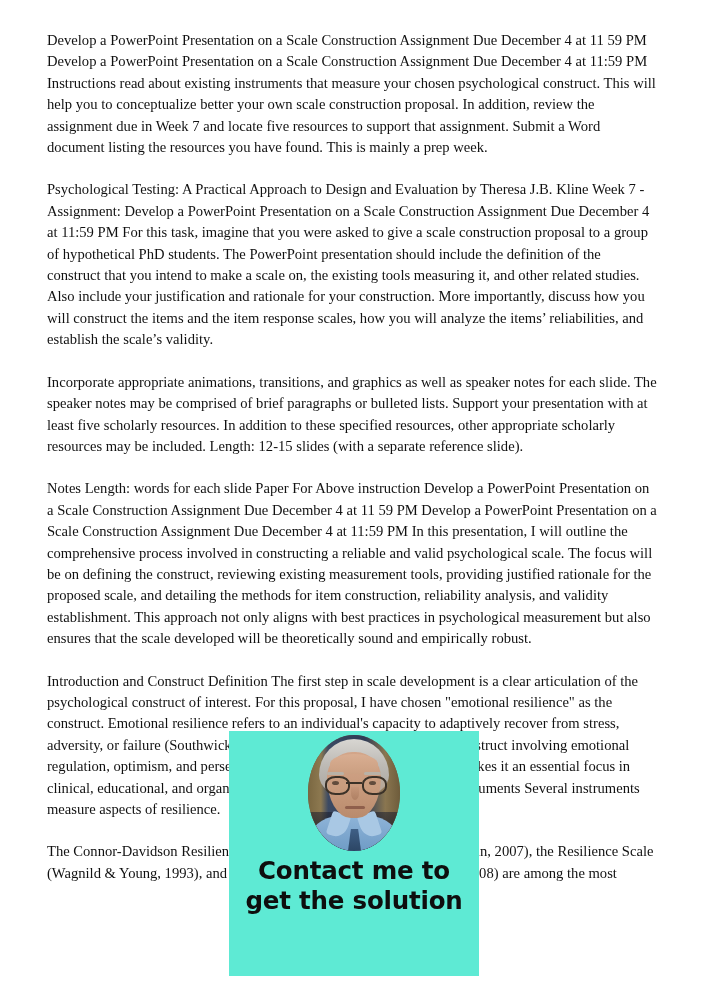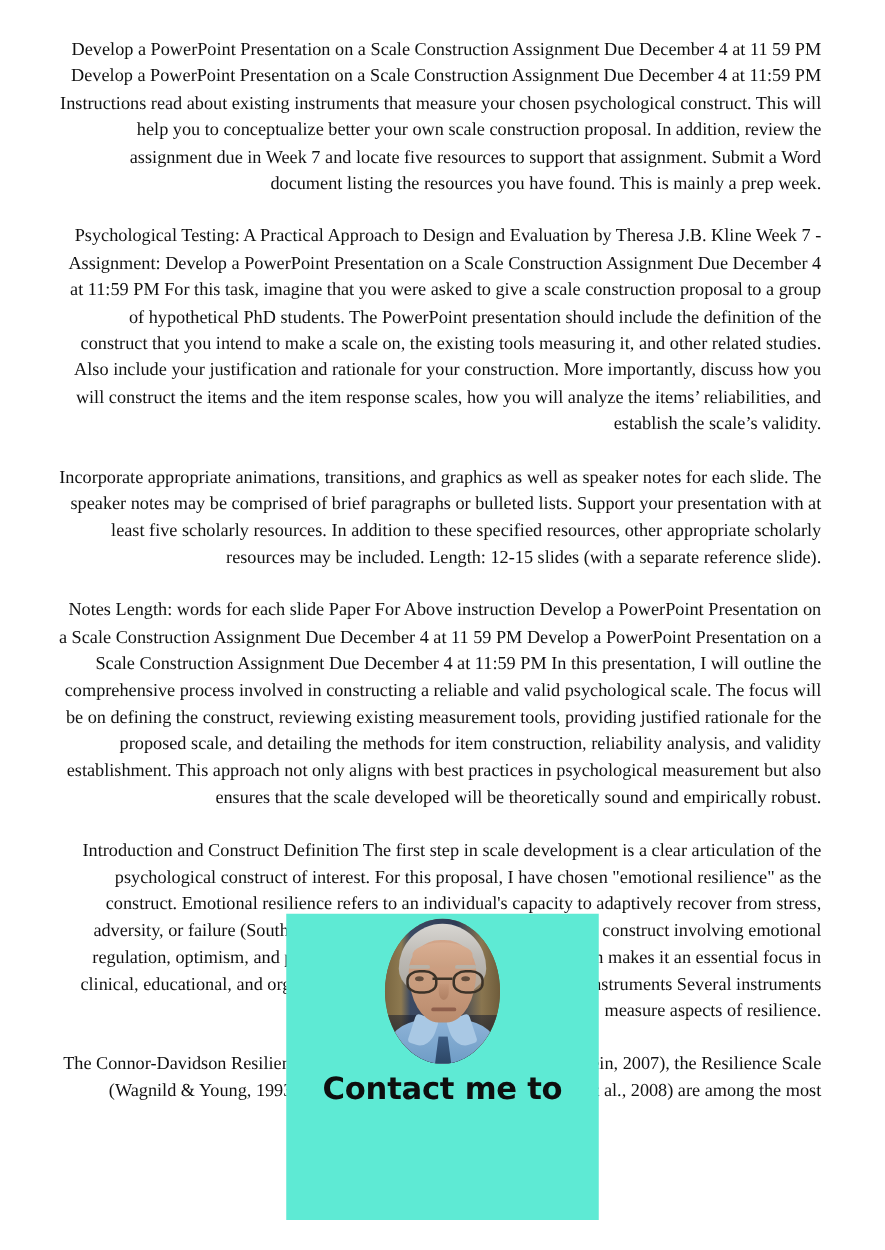--- a/index.html
+++ b/index.html
@@ -29,21 +29,21 @@
     left: 47px;
     top: 30px;
     width: 610px;
   }
 
   .para {
     margin: 0 0 21px 0;
     font-size: 14.6px;
     line-height: 21.4px;
     color: #111111;
-    text-align: right;
+    text-align: left;
     white-space: pre-line;
   }
   .para:last-child { margin-bottom: 0; }
 
   
   #overlay {
     position: absolute;
     left: 229px;
     top: 731px;
     width: 250px;
@@ -195,16 +195,17 @@
       <div class="ph-eye l"></div>
       <div class="ph-eye r"></div>
       <div class="ph-nose"></div>
       <div class="ph-mouth"></div>
       <div class="ph-glass l"></div>
       <div class="ph-glass r"></div>
       <div class="ph-bridge"></div>
     </div>
 
     <div class="ov-line ov-head first">Contact me to</div>
+    <div class="ov-line ov-head">get the solution</div>
 
   </div>
 
 </div>
 
 </body></html>

